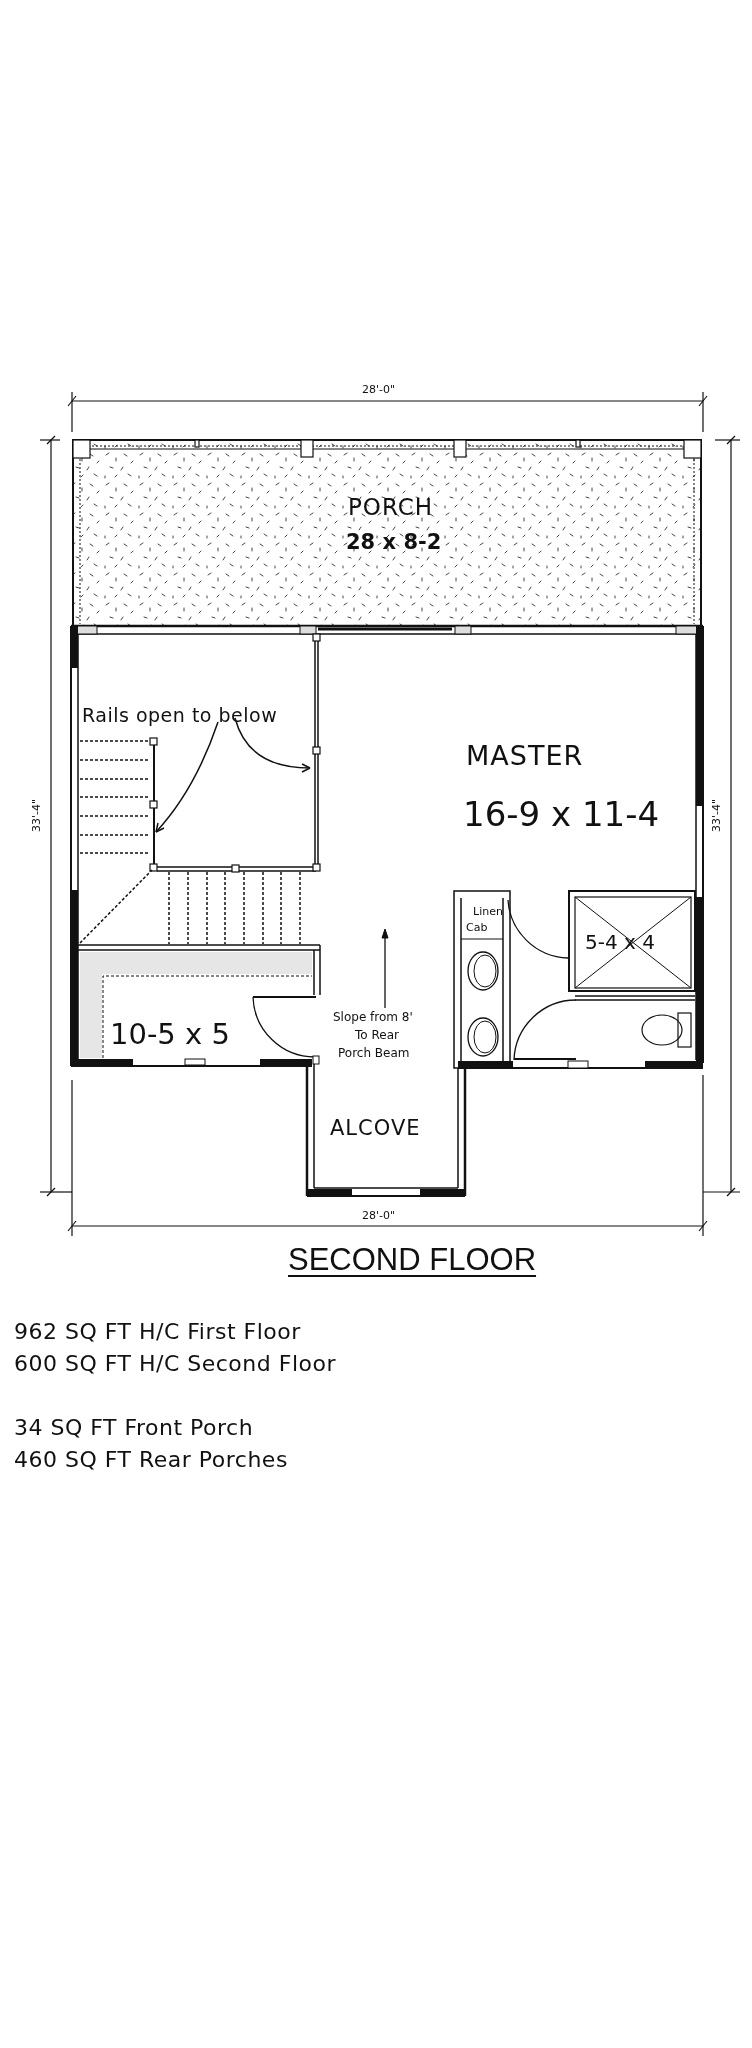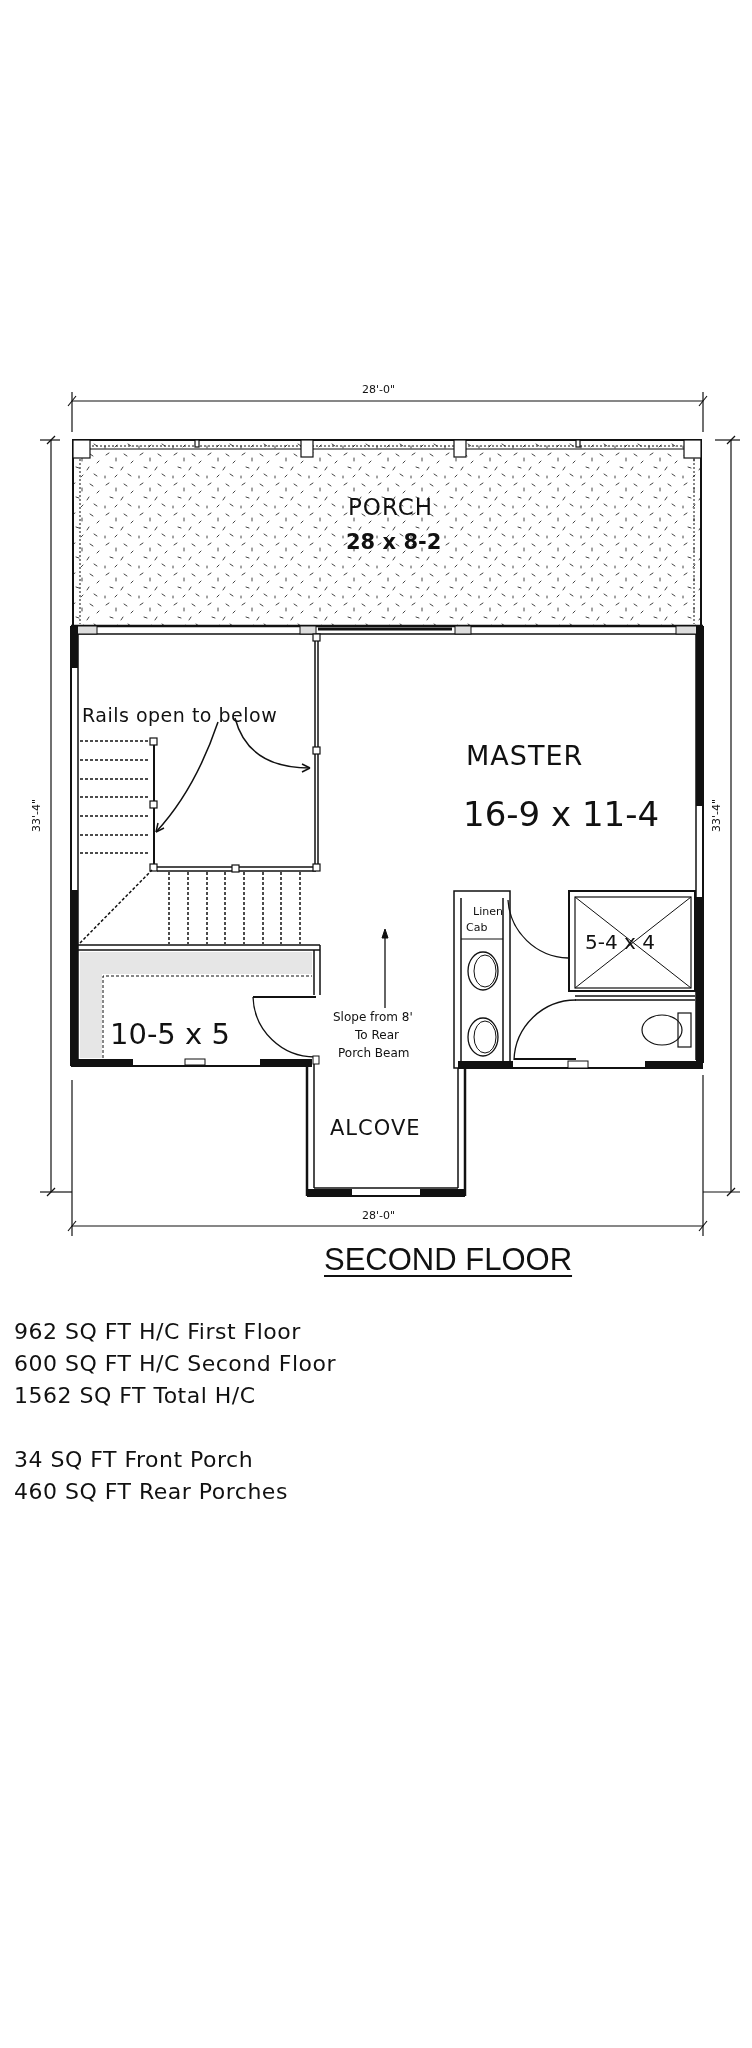--- a/index.html
+++ b/index.html
@@ -5,21 +5,21 @@
   html,body{margin:0;padding:0;background:#ffffff;}
   body{width:752px;height:2048px;position:relative;overflow:hidden;
        font-family:"DejaVu Sans",sans-serif;color:#111;}
   #plan{position:absolute;left:0;top:0;}
   .lbl{position:absolute;white-space:nowrap;color:#111;line-height:1;}
   .room-name{font-family:"DejaVu Sans",sans-serif;letter-spacing:1px;}
   .dim{font-size:11px;font-family:"DejaVu Sans",sans-serif;}
   .vdim{transform:rotate(-90deg);transform-origin:center center;}
   #title{position:absolute;left:288px;top:1242px;font-family:"Liberation Sans",sans-serif;
          font-size:31px;text-decoration:underline;text-underline-offset:5px;
-         text-decoration-thickness:1.5px;letter-spacing:0px;margin-left:36px;}
+         text-decoration-thickness:1.5px;letter-spacing:0px;}
   #stats{position:absolute;left:14px;top:1316px;font-family:"DejaVu Sans",sans-serif;
          font-size:22px;line-height:32px;letter-spacing:0.5px;}
   #stats .gap{height:32px;}
 </style>
 </head>
 <body>
 
 <svg id="plan" width="752" height="1240" viewBox="0 0 752 1240" xmlns="http://www.w3.org/2000/svg">
   <defs>
     <pattern id="stipple" width="34" height="30" patternUnits="userSpaceOnUse">
@@ -237,17 +237,16 @@
 <div class="lbl" style="left:355px;top:1029px;font-size:12px;">To Rear</div>
 <div class="lbl" style="left:338px;top:1047px;font-size:12px;">Porch Beam</div>
 
 <div class="lbl room-name" style="left:330px;top:1118px;font-size:21px;">ALCOVE</div>
 
 <div id="title">SECOND FLOOR</div>
 
 <div id="stats">
   <div>962 SQ FT H/C First Floor</div>
   <div>600 SQ FT H/C Second Floor</div>
-  <div>1562 SQ FT Total H/C</div>
   <div class="gap"></div>
   <div>34 SQ FT Front Porch</div>
   <div>460 SQ FT Rear Porches</div>
 </div>
 
 </body></html>

